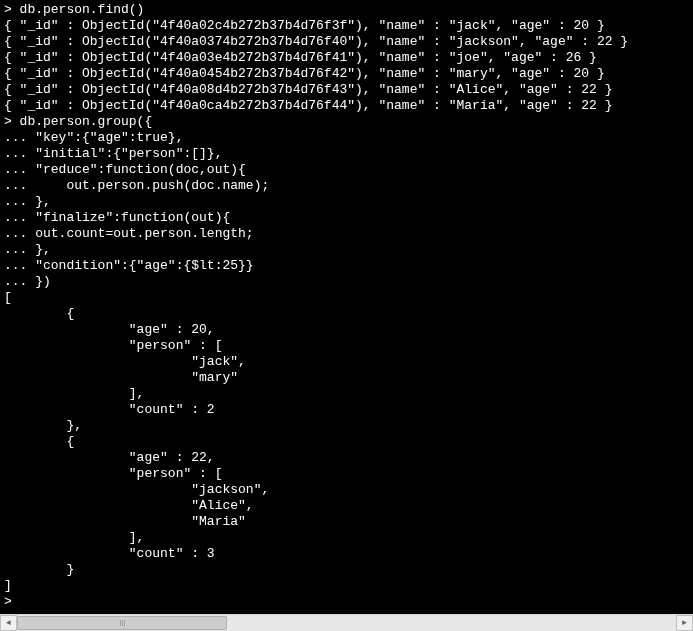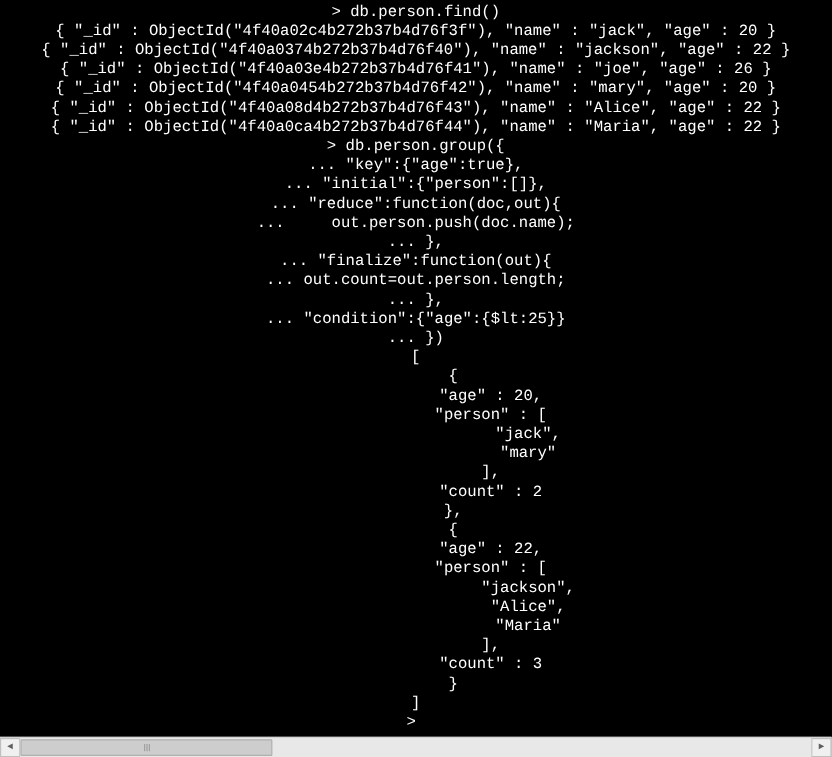--- a/index.html
+++ b/index.html
@@ -1,15 +1,15 @@
 <!DOCTYPE html>
 <html><head>
   <meta charset="utf-8">
   <style>
-    * { margin: 0; padding: 0; box-sizing: border-box; text-align: center; }
+    * { margin: 0; padding: 0; box-sizing: border-box; }
     body {
       background: #000000;
       color: #ffffff;
       font-family: "Consolas", "Courier New", monospace;
       font-size: 13px;
       line-height: 16px;
       width: 693px;
       height: 631px;
       overflow: hidden;
       position: relative;

